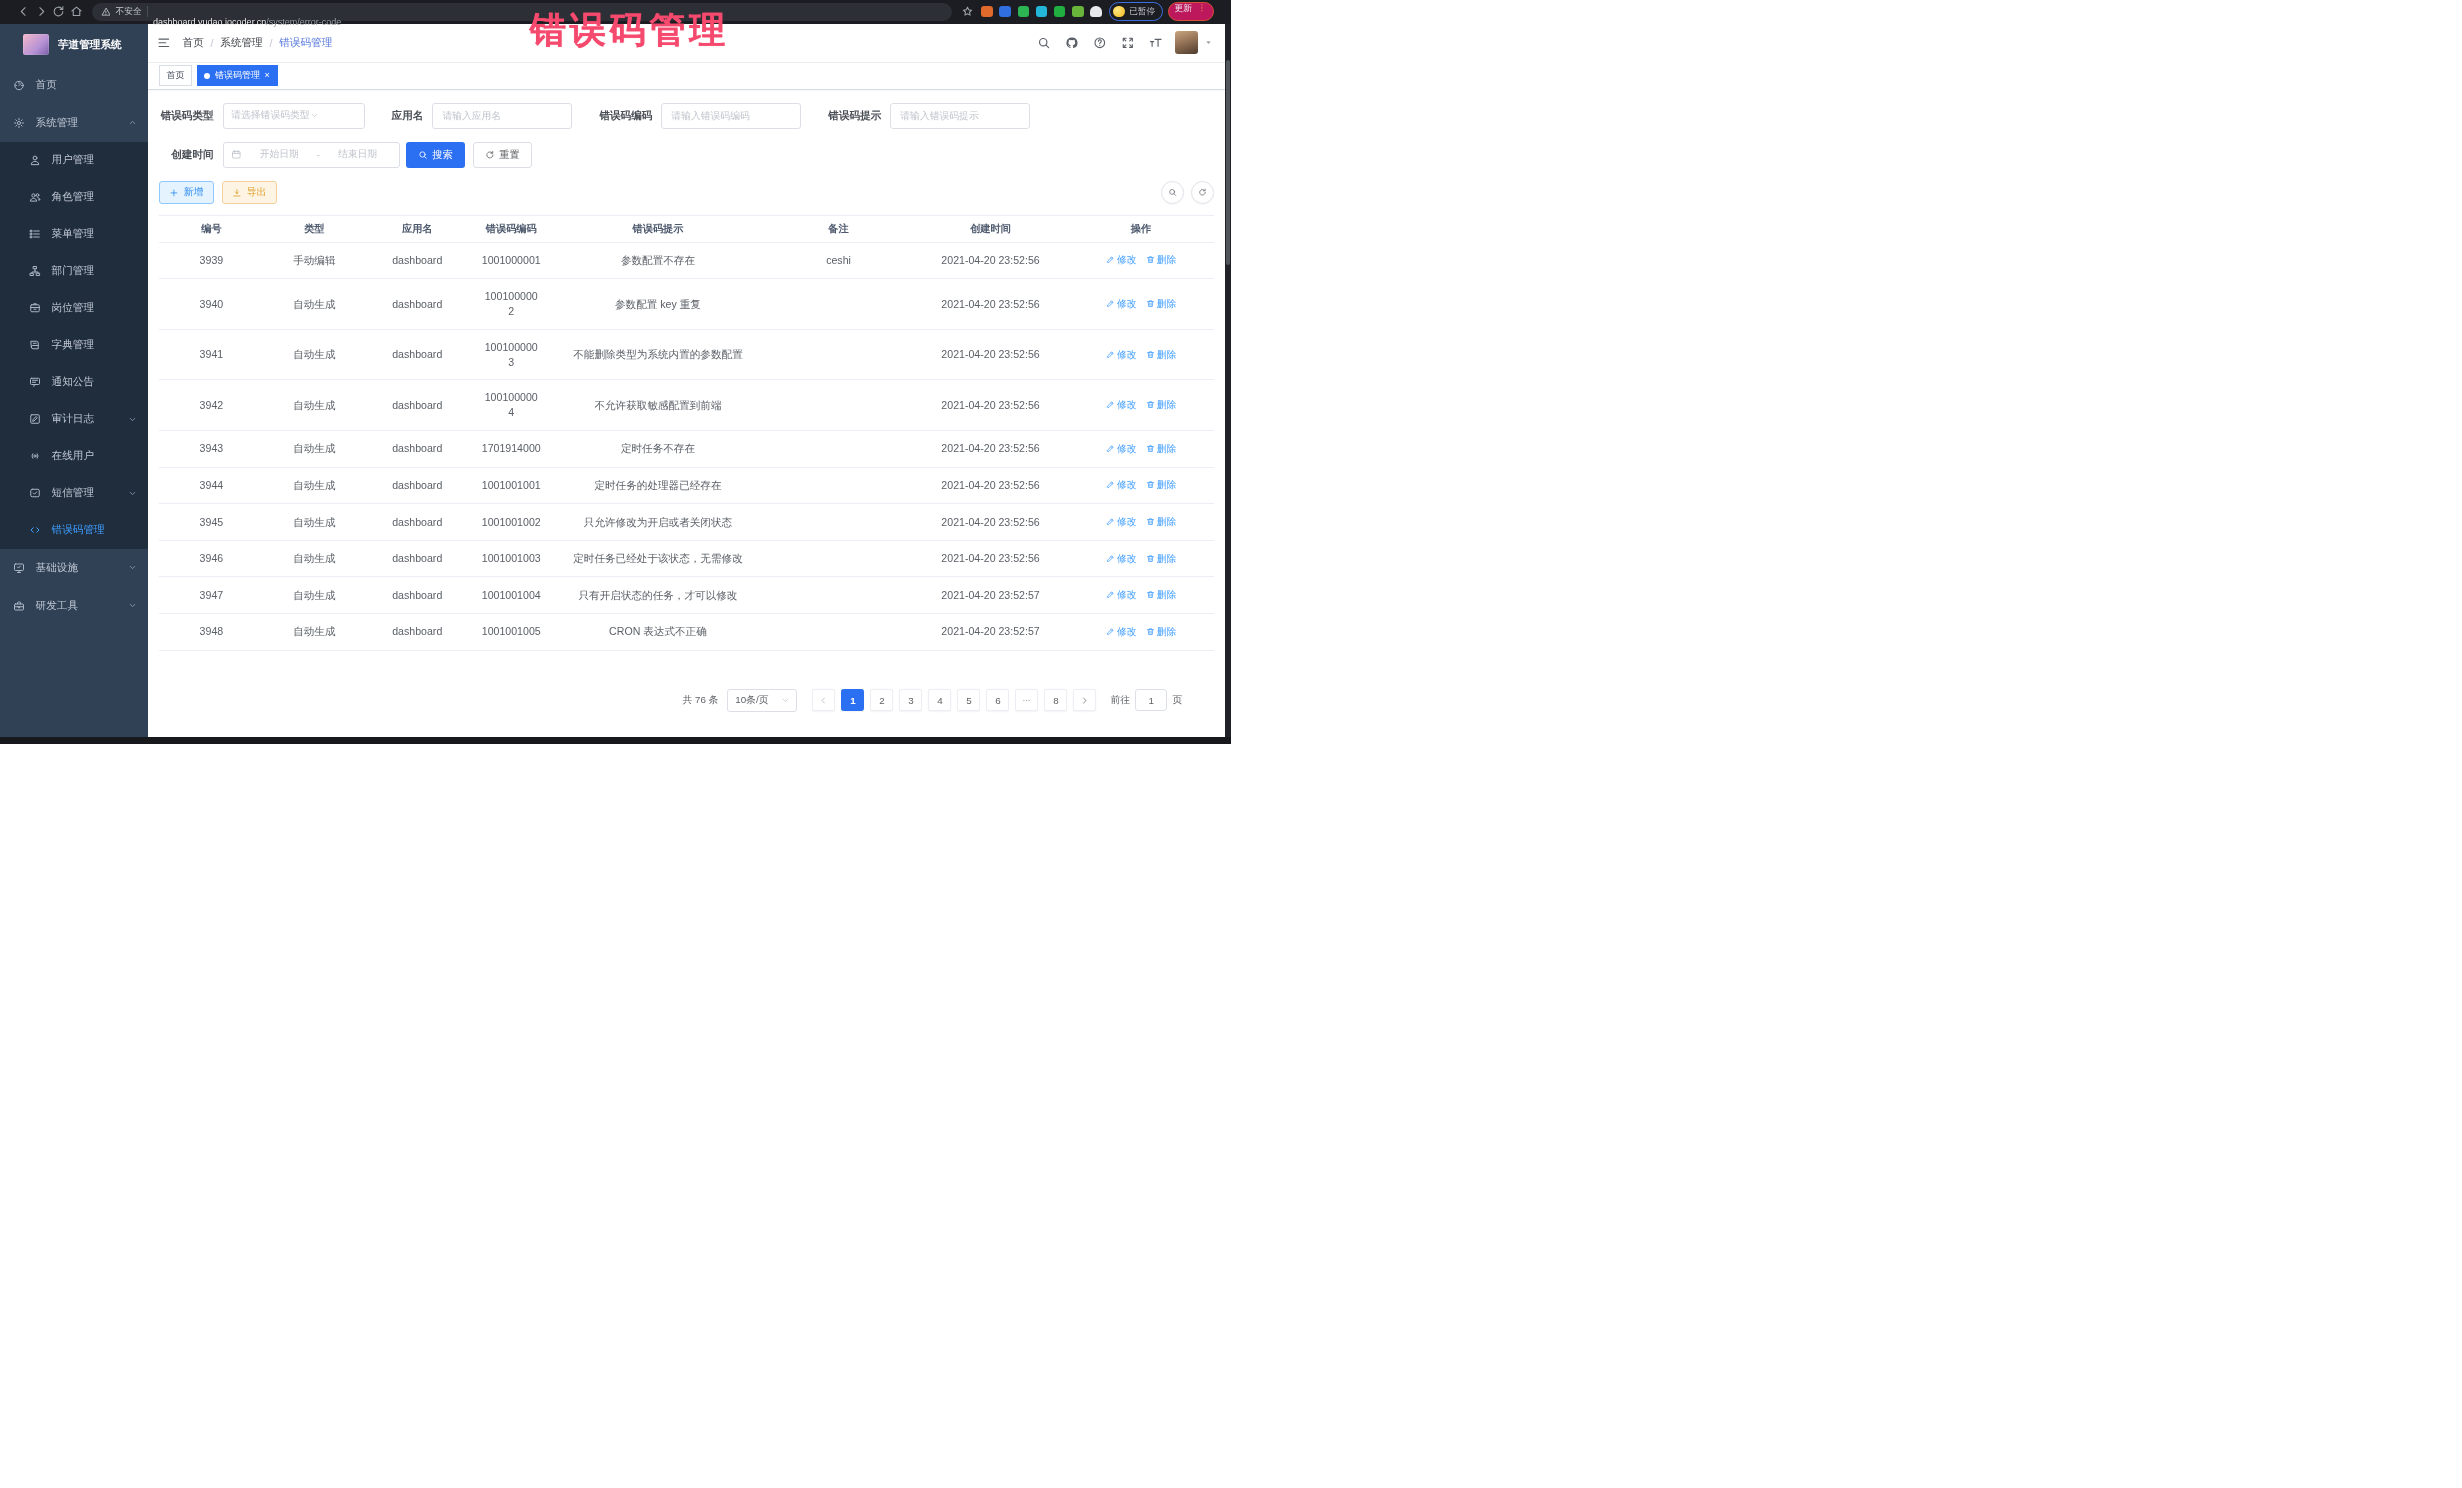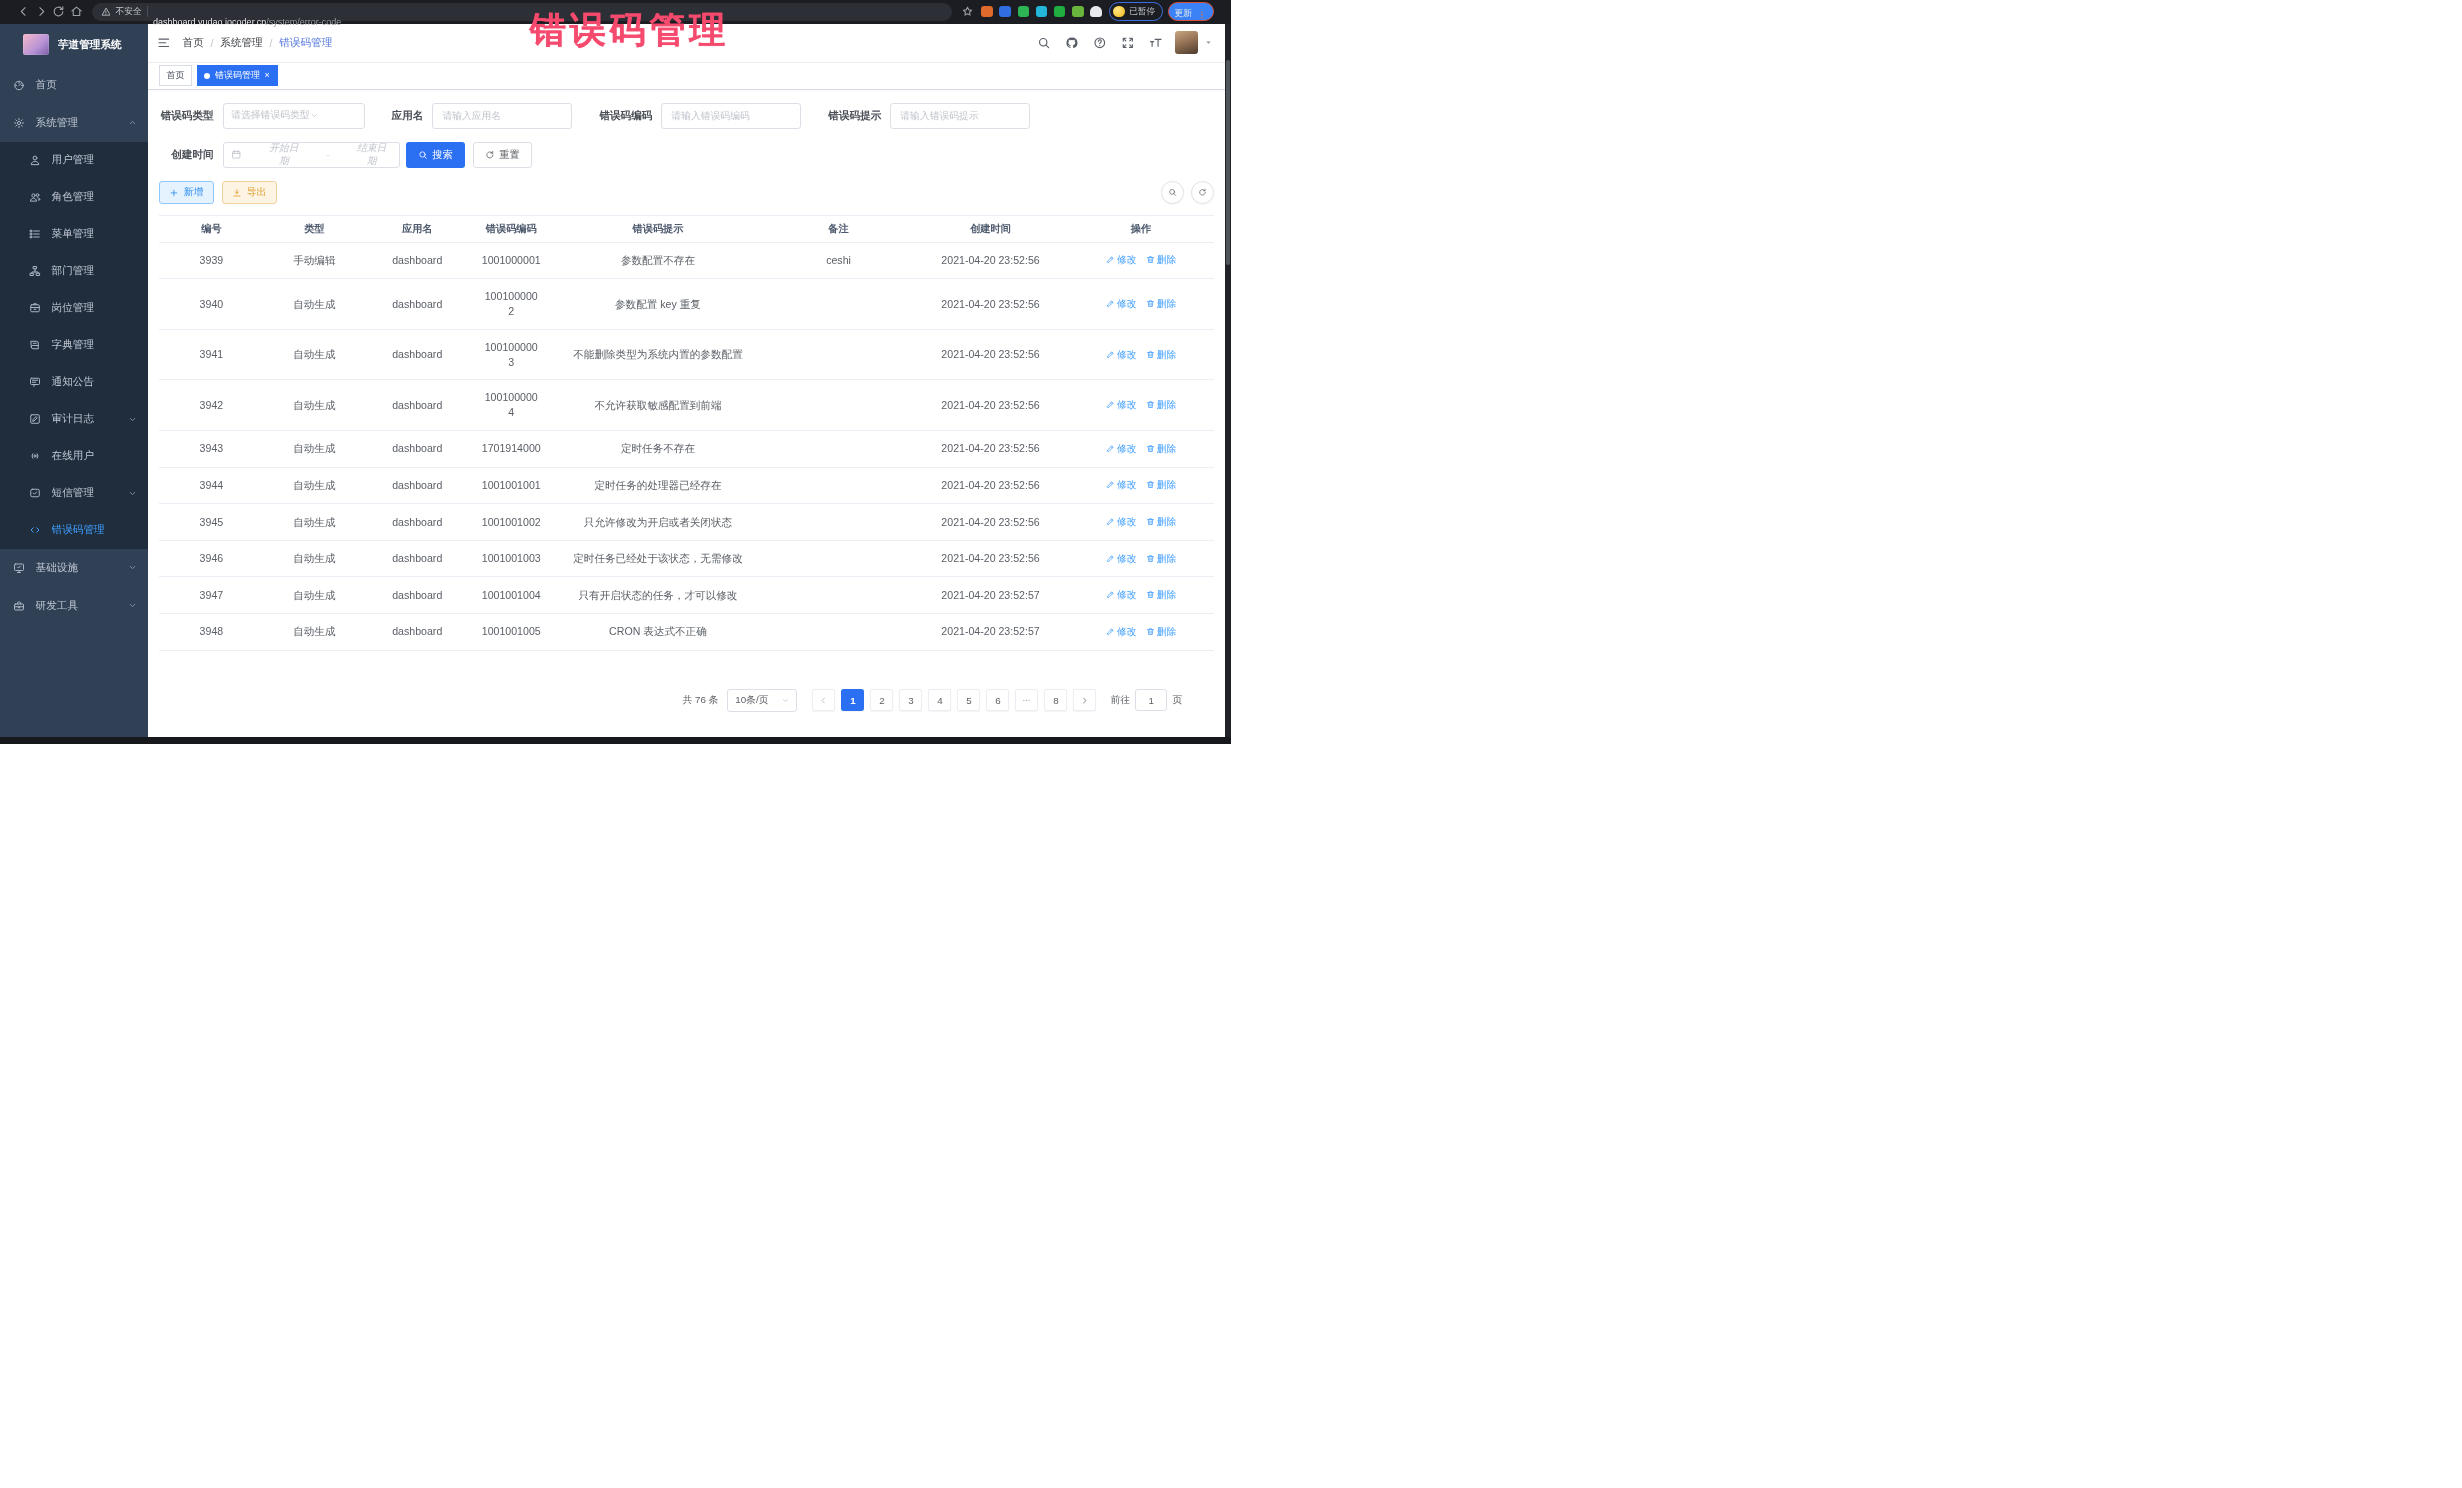--- a/index.html
+++ b/index.html
@@ -13,21 +13,21 @@
   .omnibox .warn{width:9.8px;height:9.8px;color:#c7cbd1;display:inline-flex;}
   .omnibox .warn svg{width:100%;height:100%;}
   .insecure{color:#c7cbd1;font-size:8.7px;white-space:nowrap;}
   .om-div{width:0.8px;height:10.6px;background:#4a4e55;}
   .url{font-size:9px;color:#e8eaed;white-space:nowrap;overflow:hidden;text-overflow:ellipsis;margin-top:20px;}
   .url .path{color:#9aa0a6;}
   .extensions{display:flex;align-items:center;gap:6.8px;margin:0 3px;}
   .ext-chip{width:11.4px;height:11.4px;border-radius:3px;flex:0 0 auto;}
   .paused-badge{display:flex;align-items:center;gap:4.5px;border:1.5px solid #3d6fe0;border-radius:9.8px;height:16.7px;padding:0 6.8px 0 3px;color:#c8cdd4;font-size:8.7px;white-space:nowrap;}
   .paused-badge .emoji{width:11.4px;height:11.4px;border-radius:50%;background:radial-gradient(circle at 35% 35%,#ffe885,#f2b818);}
-  .update-pill{display:flex;align-items:flex-end;gap:5.3px;border:1.5px solid #d94f35;background:#3b82f6;border-radius:9.8px;height:16.7px;padding:0 6px;color:#e8eaed;font-size:8.7px;white-space:nowrap;}
+  .update-pill{display:flex;align-items:flex-start;gap:5.3px;border:1.5px solid #d94f35;background:#be185d;border-radius:9.8px;height:16.7px;padding:0 6px;color:#e8eaed;font-size:8.7px;white-space:nowrap;}
   .update-pill .dots{width:9.8px;height:9.8px;color:#e0704f;display:inline-flex;}
   .update-pill .dots svg{width:100%;height:100%;}
 
   
   .overlay-title{position:absolute;left:530px;top:6px;z-index:60;font-size:36px;font-weight:800;letter-spacing:3.8px;color:#f54a6e;text-shadow:0 0 0.8px #f54a6e;pointer-events:none;}
 
   
   .app{position:absolute;top:23.5px;left:0;right:6px;bottom:0;display:flex;}
   .sidebar{width:148px;flex:0 0 148px;background:#304156;color:#c0c8d4;overflow:hidden;}
   .logo-row{height:42px;display:flex;align-items:center;padding-left:23px;gap:9px;}
@@ -72,21 +72,21 @@
   .flabel{display:inline-block;text-align:right;font-size:10.6px;font-weight:600;color:#4a4f57;margin-right:9px;white-space:nowrap;}
   .w68{width:55px;}
   .fld{height:26px;box-sizing:border-box;border:0.8px solid #dcdfe6;border-radius:3px;background:#fff;display:flex;align-items:center;padding:0 7.6px;color:#c0c4cc;font-size:9.8px;}
   .select{width:142px;justify-content:flex-start;cursor:pointer;}
   .sel-ph{color:#c0c4cc;}
   .chev{width:9px;height:9px;color:#c0c4cc;display:inline-flex;}
   .chev svg{width:100%;height:100%;}
   input.fld{width:140px;display:inline-block;padding:0 9px;color:#606266;}
   input.fld::placeholder{color:#c0c4cc;}
   .grp{display:flex;align-items:center;margin-right:27px;}
-  .daterange{width:177px;gap:23px;cursor:text;font-style:italic;}
+  .daterange{width:177px;gap:4px;cursor:text;}
   .dr-ph{color:#c0c4cc;flex:1 1 auto;text-align:center;}
   .dr-sep{color:#c0c4cc;}
   .cal{width:10.6px;height:10.6px;color:#c0c4cc;display:inline-flex;}
   .cal svg{width:100%;height:100%;}
   .btn{height:26px;border-radius:3px;display:inline-flex;align-items:center;gap:4.5px;padding:0 11.4px;font-size:10.2px;cursor:pointer;border:0.8px solid transparent;box-sizing:border-box;}
   .btn .bic{width:9.8px;height:9.8px;display:inline-flex;}
   .btn .bic svg{width:100%;height:100%;}
   .btn-primary{background:#2b6ff3;color:#fff;margin-left:6px;}
   .btn-plain{background:#fff;color:#606266;border-color:#dcdfe6;margin-left:7.6px;}
   .toolbar{display:flex;align-items:center;margin-top:13.6px;}

